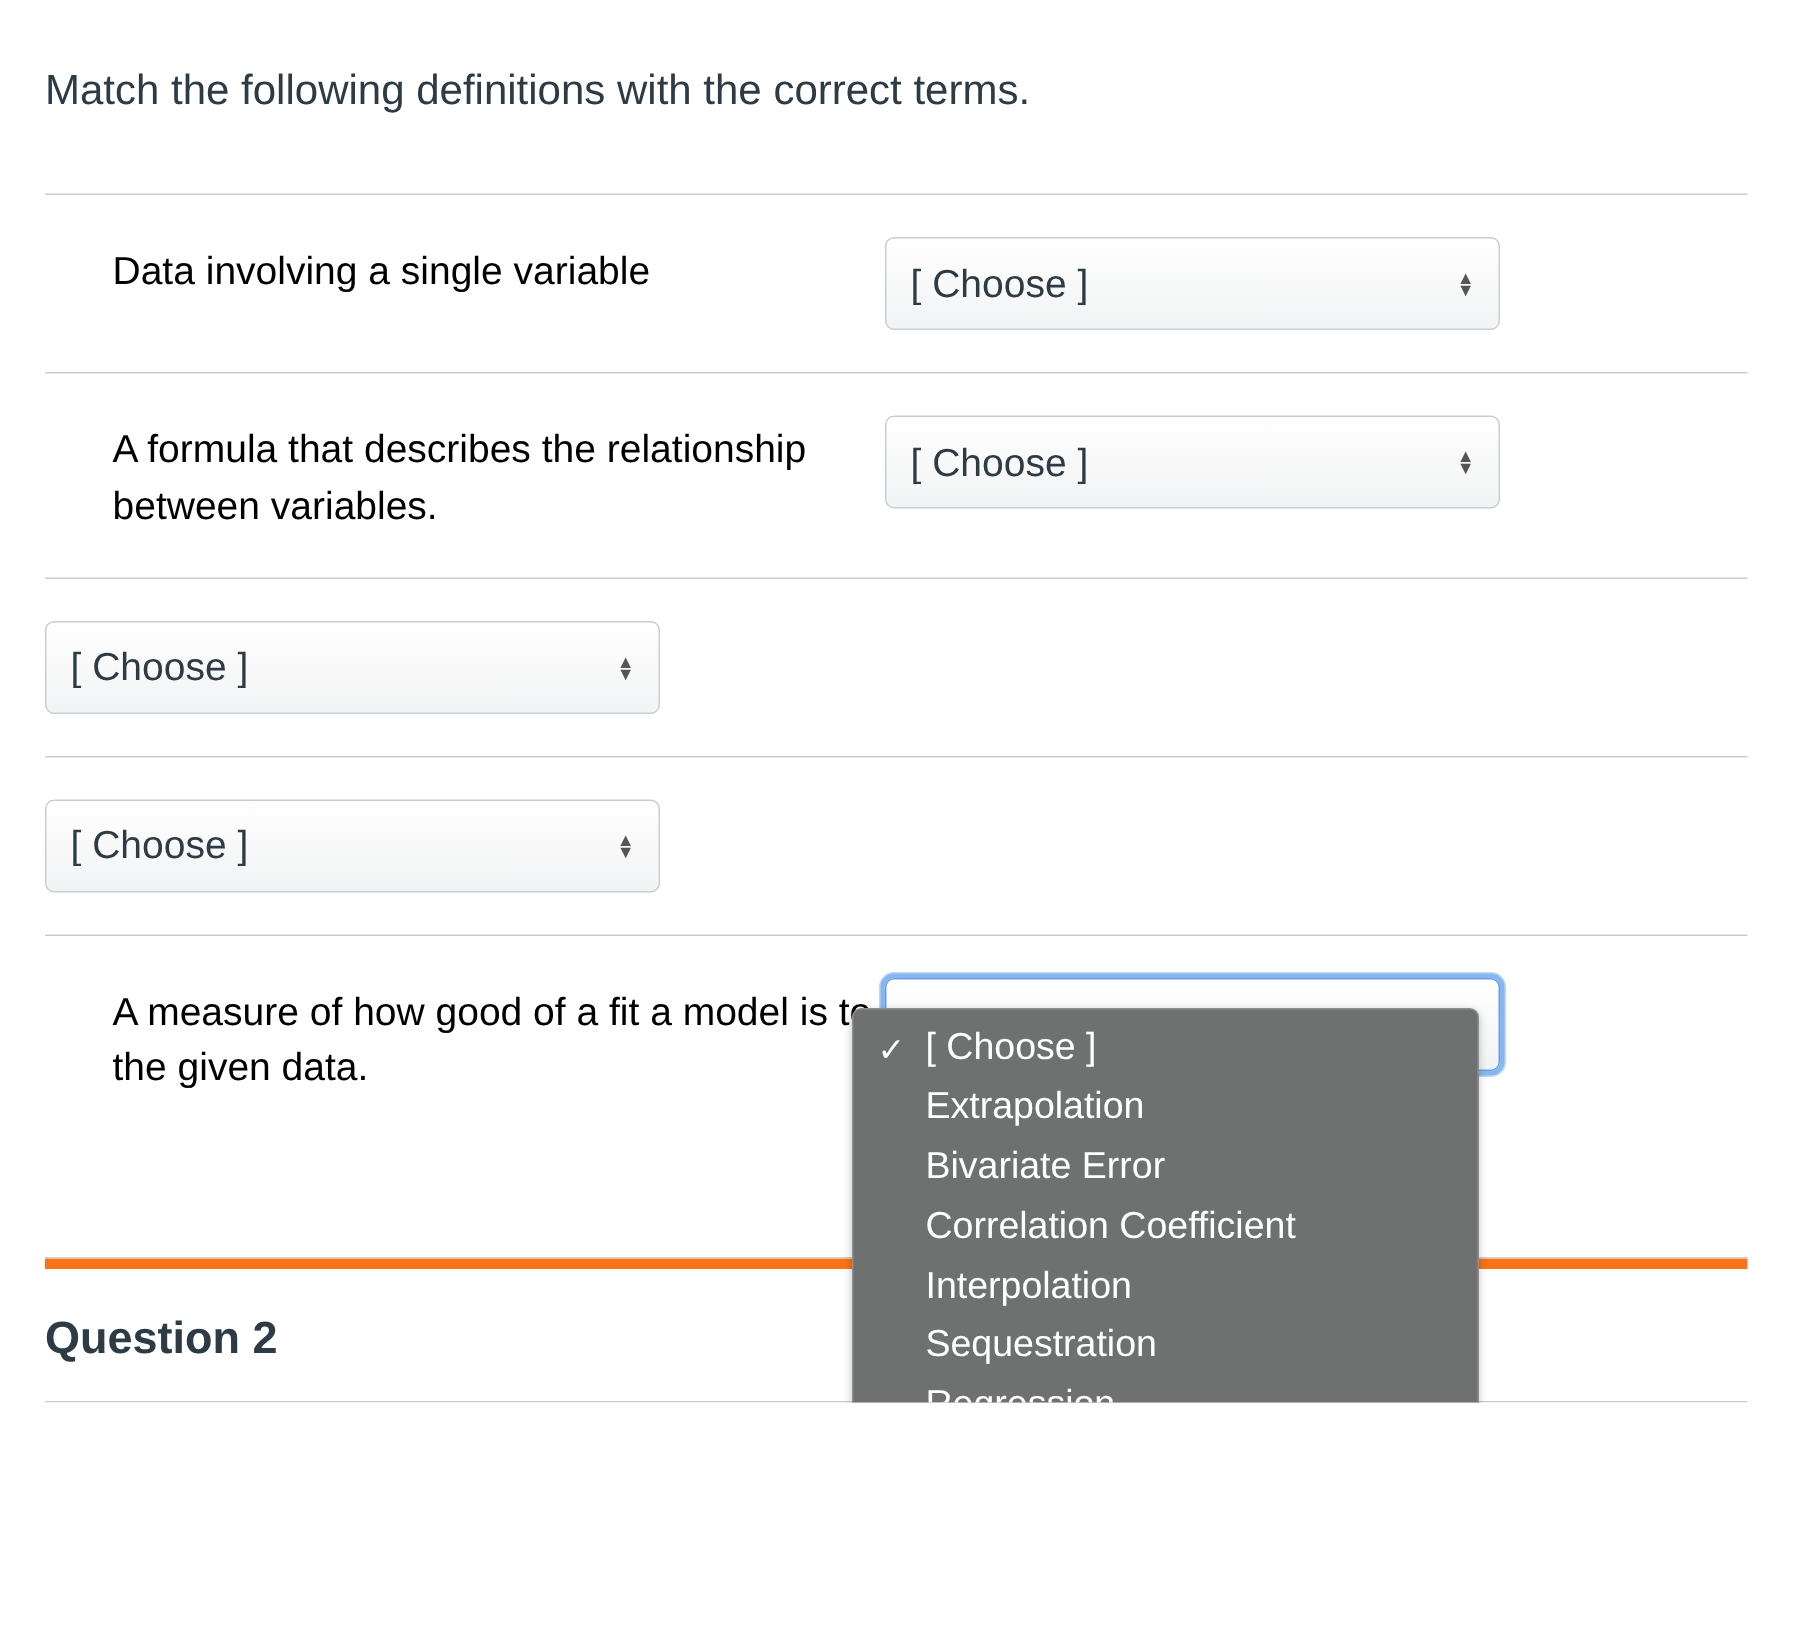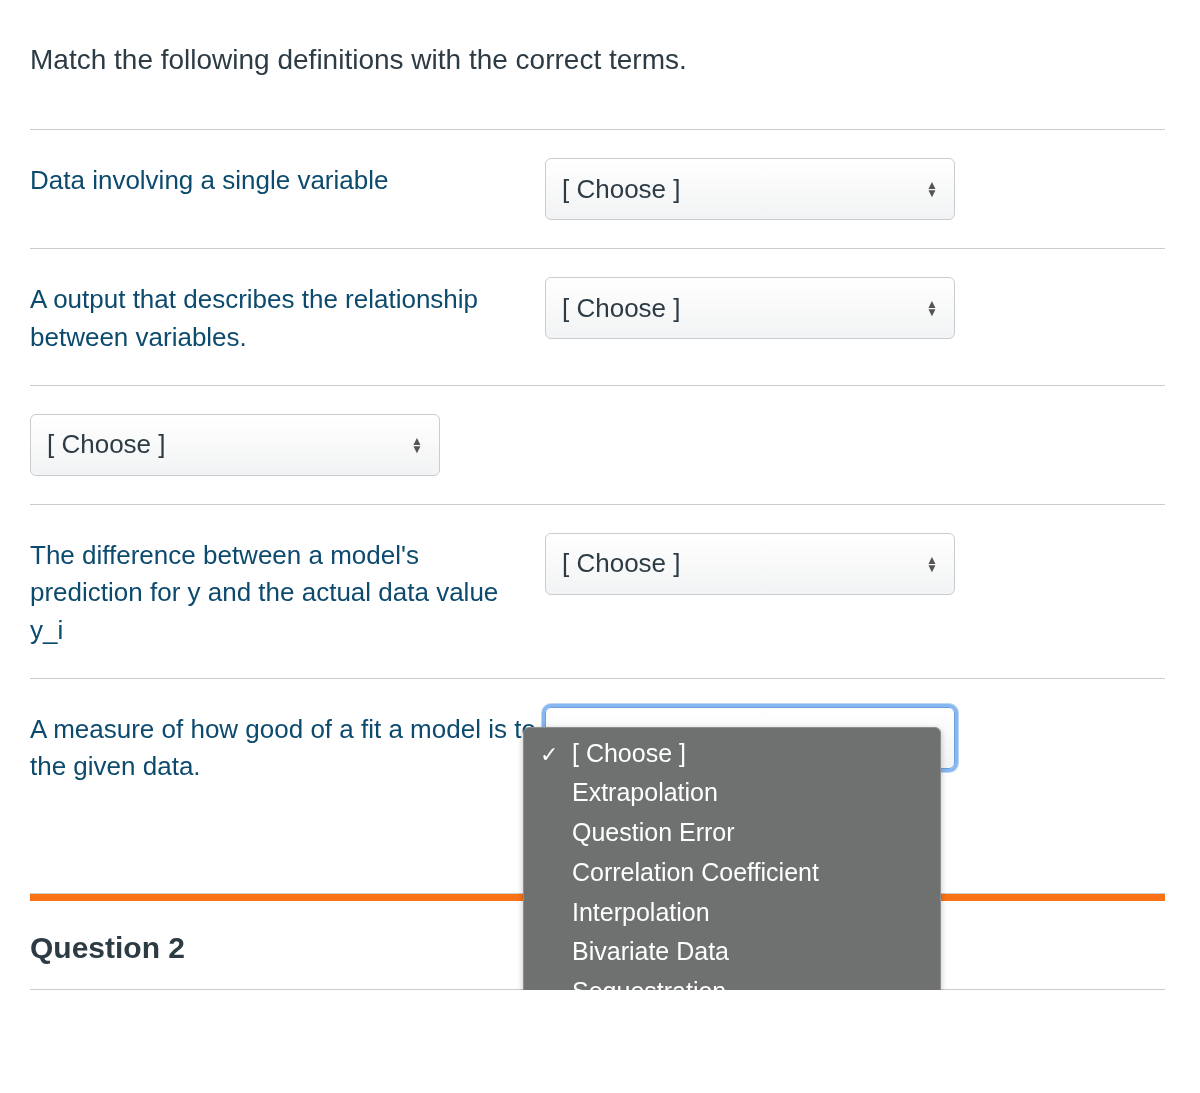--- a/index.html
+++ b/index.html
@@ -23,23 +23,24 @@
   .row {
     display: flex;
     align-items: flex-start;
     border-top: 1px solid #ccc;
     padding: 28px 0;
     position: relative;
   }
   .prompt {
     flex: 0 0 515px;
     font-size: 26px;
-    color: #0c4a6e;
+    color: #000000;
     line-height: 1.45;
     padding: 4px 8px 0 0;
+    margin-left: 45px;
   }
   .select-wrap {
     position: relative;
     flex: 0 0 auto;
   }
   .select {
     width: 410px;
     height: 62px;
     border: 1px solid #c7cdd1;
     border-radius: 6px;
@@ -128,46 +129,45 @@
         <span>[ Choose ]</span>
         <span class="arrows">
             <span>▲</span>
             <span>▼</span>
           </span>
       </div>
     </div>
   </div>
 
   <div class="row">
-    <div class="prompt">A output that describes the relationship between variables.</div>
-    <div class="select-wrap">
-      <div class="select">
-        <span>[ Choose ]</span>
-        <span class="arrows">
-            <span>▲</span>
-            <span>▼</span>
-          </span>
-      </div>
-    </div>
-  </div>
-
-  <div class="row">
-    <div class="select-wrap">
-      <div class="select">
-        <span>[ Choose ]</span>
-        <span class="arrows">
-            <span>▲</span>
-            <span>▼</span>
-          </span>
-      </div>
-    </div>
-  </div>
-
-  <div class="row">
-    <div class="prompt">The difference between a model's prediction for y and the actual data value y_i</div>
+    <div class="prompt">A formula that describes the relationship between variables.</div>
+    <div class="select-wrap">
+      <div class="select">
+        <span>[ Choose ]</span>
+        <span class="arrows">
+            <span>▲</span>
+            <span>▼</span>
+          </span>
+      </div>
+    </div>
+  </div>
+
+  <div class="row">
+    <div class="select-wrap">
+      <div class="select">
+        <span>[ Choose ]</span>
+        <span class="arrows">
+            <span>▲</span>
+            <span>▼</span>
+          </span>
+      </div>
+    </div>
+  </div>
+
+  <div class="row">
     <div class="select-wrap">
       <div class="select">
         <span>[ Choose ]</span>
         <span class="arrows">
             <span>▲</span>
             <span>▼</span>
           </span>
       </div>
     </div>
   </div>
@@ -185,30 +185,27 @@
 
       <div class="dropdown">
         <div class="dropdown-item">
           <span class="check">✓</span>
           <span>[ Choose ]</span>
         </div>
         <div class="dropdown-item">
           <span>Extrapolation</span>
         </div>
         <div class="dropdown-item">
-          <span>Question Error</span>
+          <span>Bivariate Error</span>
         </div>
         <div class="dropdown-item">
           <span>Correlation Coefficient</span>
         </div>
         <div class="dropdown-item">
           <span>Interpolation</span>
-        </div>
-        <div class="dropdown-item">
-          <span>Bivariate Data</span>
         </div>
         <div class="dropdown-item">
           <span>Sequestration</span>
         </div>
         <div class="dropdown-item">
           <span>Regression</span>
         </div>
         <div class="dropdown-item">
           <span>Univariate Data</span>
         </div>

